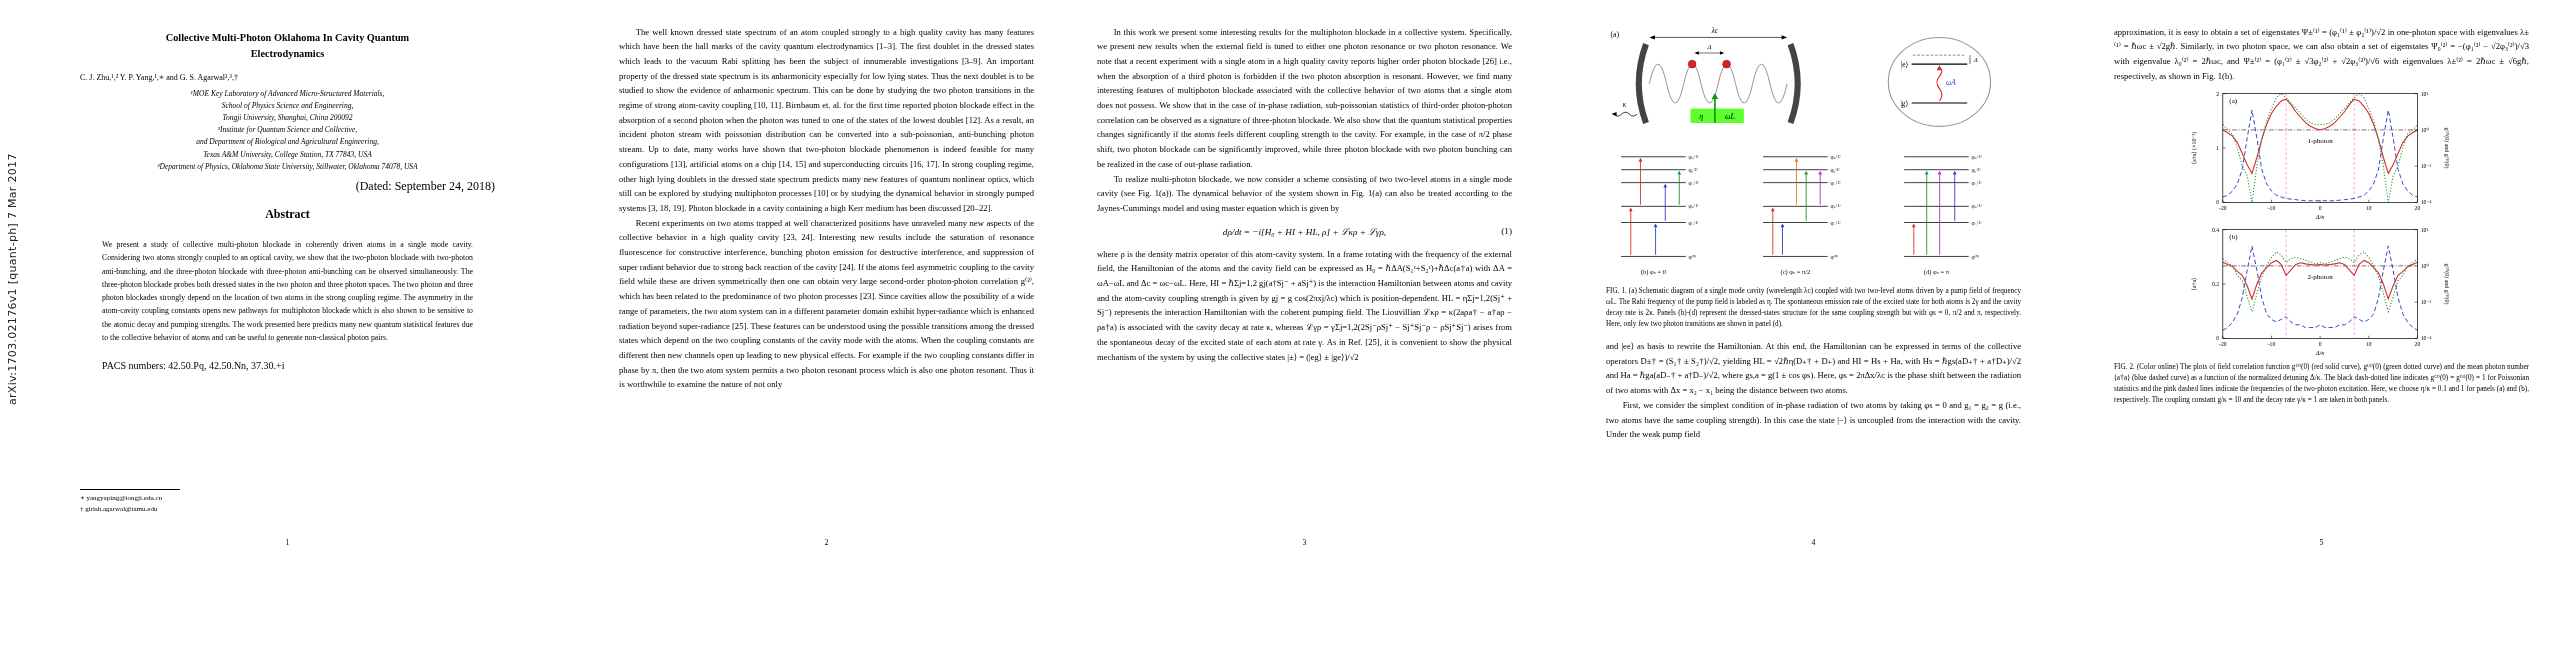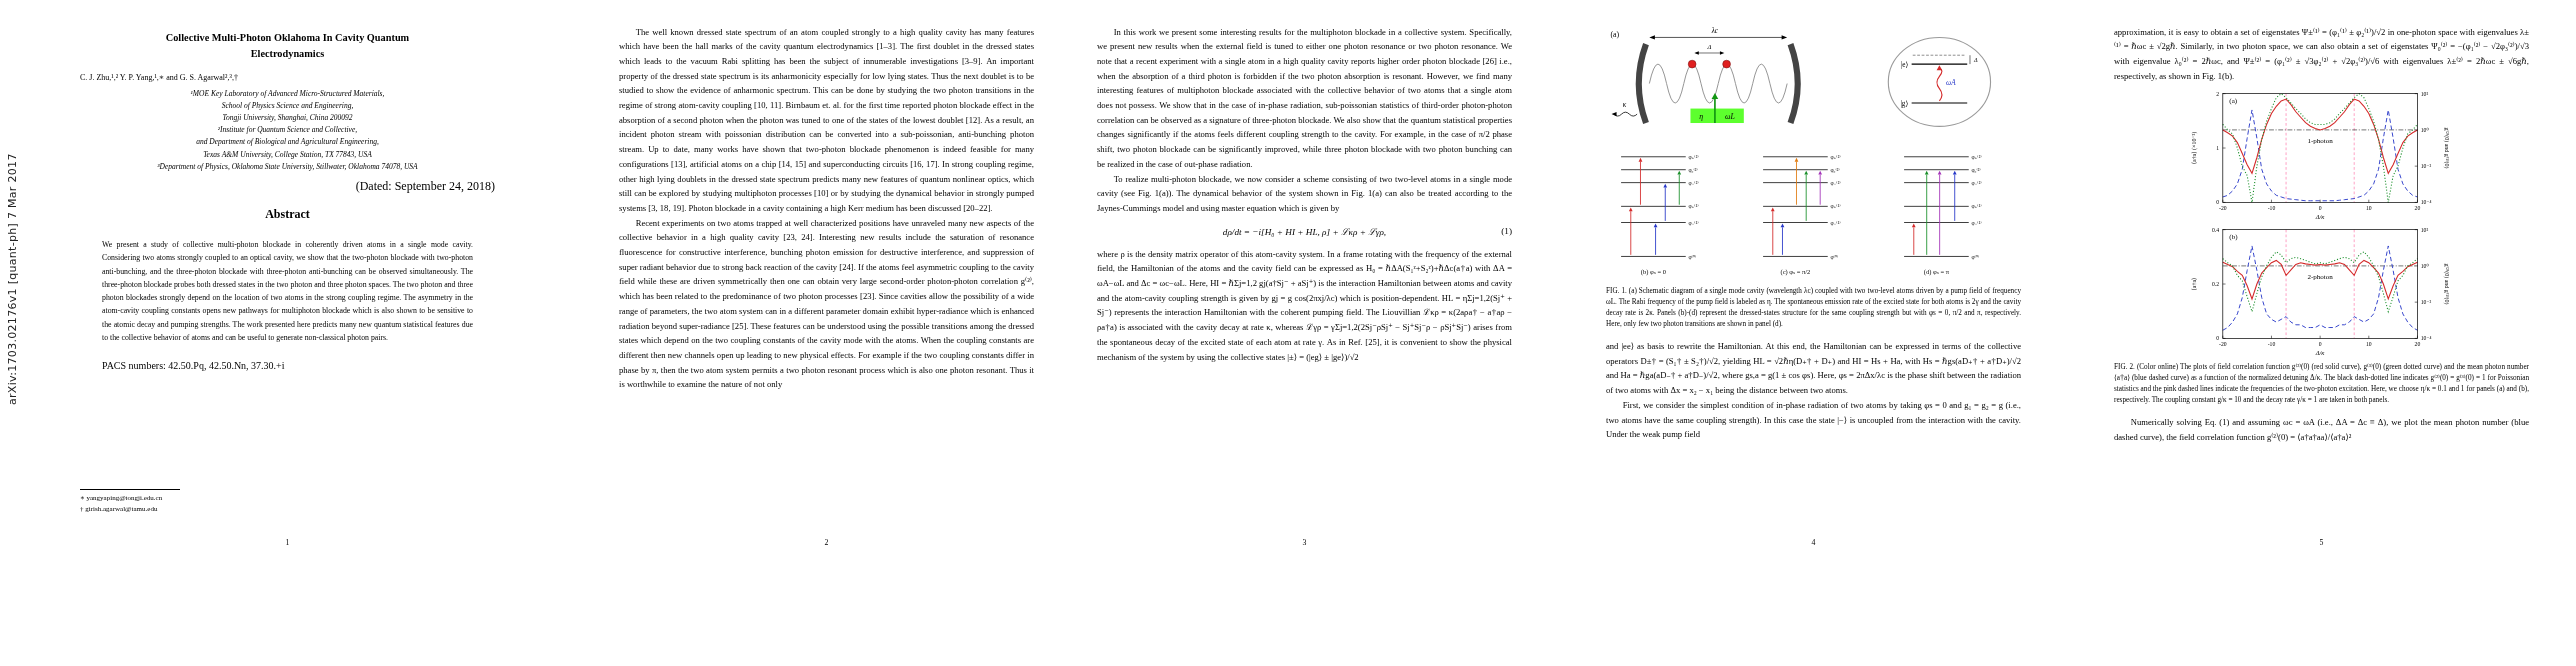--- a/index.html
+++ b/index.html
@@ -302,19 +302,18 @@
               <text x="428" y="150.83333333333334" font-size="10.5" text-anchor="start">10⁻²</text>
               <line x1="422" y1="214" x2="417" y2="214" stroke="#000"></line>
               <text x="428" y="217.5" font-size="10.5" text-anchor="start">10⁻⁴</text>
               <text transform="rotate(90 472 114)" x="472" y="114" font-size="11" text-anchor="middle">g⁽²⁾(0) and g⁽³⁾(0)</text>
               <text x="76" y="32" font-size="13">(b)</text>
               <text x="243" y="104" font-size="13" text-anchor="middle">2-photon</text>
             </svg>
         </div>
       </figure>
       <p class="caption">FIG. 2. (Color online) The plots of field correlation function g⁽²⁾(0) (red solid curve), g⁽³⁾(0) (green dotted curve) and the mean photon number ⟨a†a⟩ (blue dashed curve) as a function of the normalized detuning Δ/κ. The black dash-dotted line indicates g⁽²⁾(0) = g⁽³⁾(0) = 1 for Poissonian statistics and the pink dashed lines indicate the frequencies of the two-photon excitation. Here, we choose η/κ = 0.1 and 1 for panels (a) and (b), respectively. The coupling constant g/κ = 10 and the decay rate γ/κ = 1 are taken in both panels.</p>
-      <p class="body">Numerically solving Eq. (1) and assuming ωc = ωA (i.e., ΔA = Δc ≡ Δ), we plot the mean photon number (blue dashed curve), the field correlation function g⁽²⁾(0) = ⟨a†a†aa⟩/⟨a†a⟩²</p>
     </div>
     <div class="pageno">5</div>
   </section>
 
 </div>
 
 
 </body></html>

